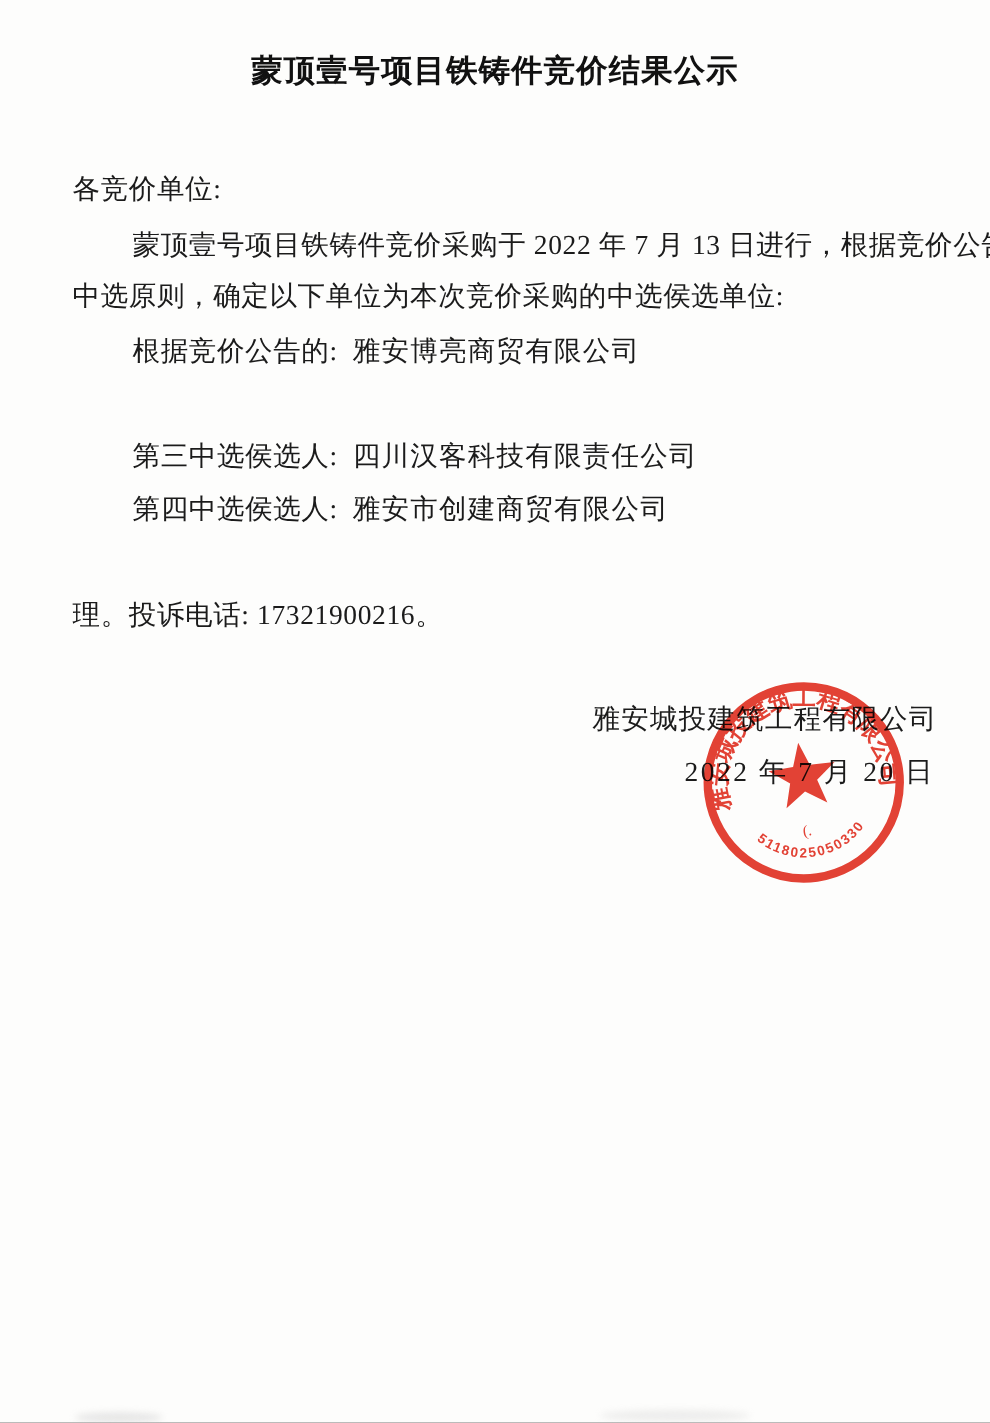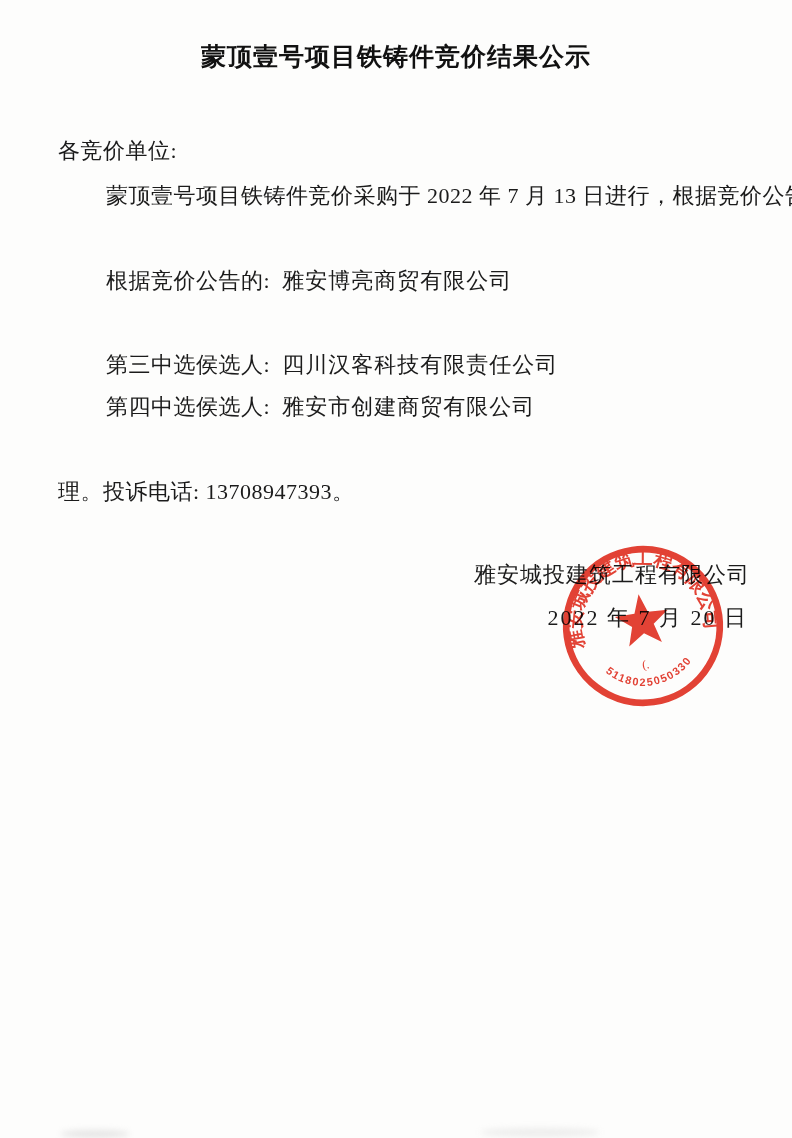--- a/index.html
+++ b/index.html
@@ -52,32 +52,33 @@
 </head>
 <body>
 
 <div class="page">
 
   <h1 class="title">蒙顶壹号项目铁铸件竞价结果公示</h1>
 
   <div class="line" style="top:136px">各竞价单位:</div>
 
   <div class="line indent" style="top:181px">蒙顶壹号项目铁铸件竞价采购于 2022 年 7 月 13 日进行，根据竞价公告的</div>
+  <div class="line" style="top:222px">中选原则，确定以下单位为本次竞价采购的中选侯选单位:</div>
 
   <div class="line indent" style="top:266px">
     <span>根据竞价公告的:</span><span class="company-name">雅安博亮商贸有限公司</span>
   </div>
   <div class="line indent" style="top:392px">
     <span>第四中选侯选人:</span><span class="company-name">雅安市创建商贸有限公司</span>
   </div>
   <div class="line indent" style="top:350px">
     <span>第三中选侯选人:</span><span class="company-name">四川汉客科技有限责任公司</span>
   </div>
 
-  <div class="line" style="top:477px">理。投诉电话: 13708947393。</div>
+  <div class="line" style="top:477px">理。投诉电话: 17321900216。</div>
 
   <div class="sig sig-company">雅安城投建筑工程有限公司</div>
   <div class="sig sig-date">2022 年 7 月 20 日</div>
 
   <div class="seal" style="color: rgb(226, 51, 37);">
     <svg viewBox="0 0 160 160" xmlns="http://www.w3.org/2000/svg">
       <defs>
         <path id="sealArcTop" d="M 24 102 A 60 60 0 1 1 136 102" fill="none"></path>
         <path id="sealArcBottom" d="M 36 117 A 57 57 0 0 0 124 117" fill="none"></path>
       </defs>

